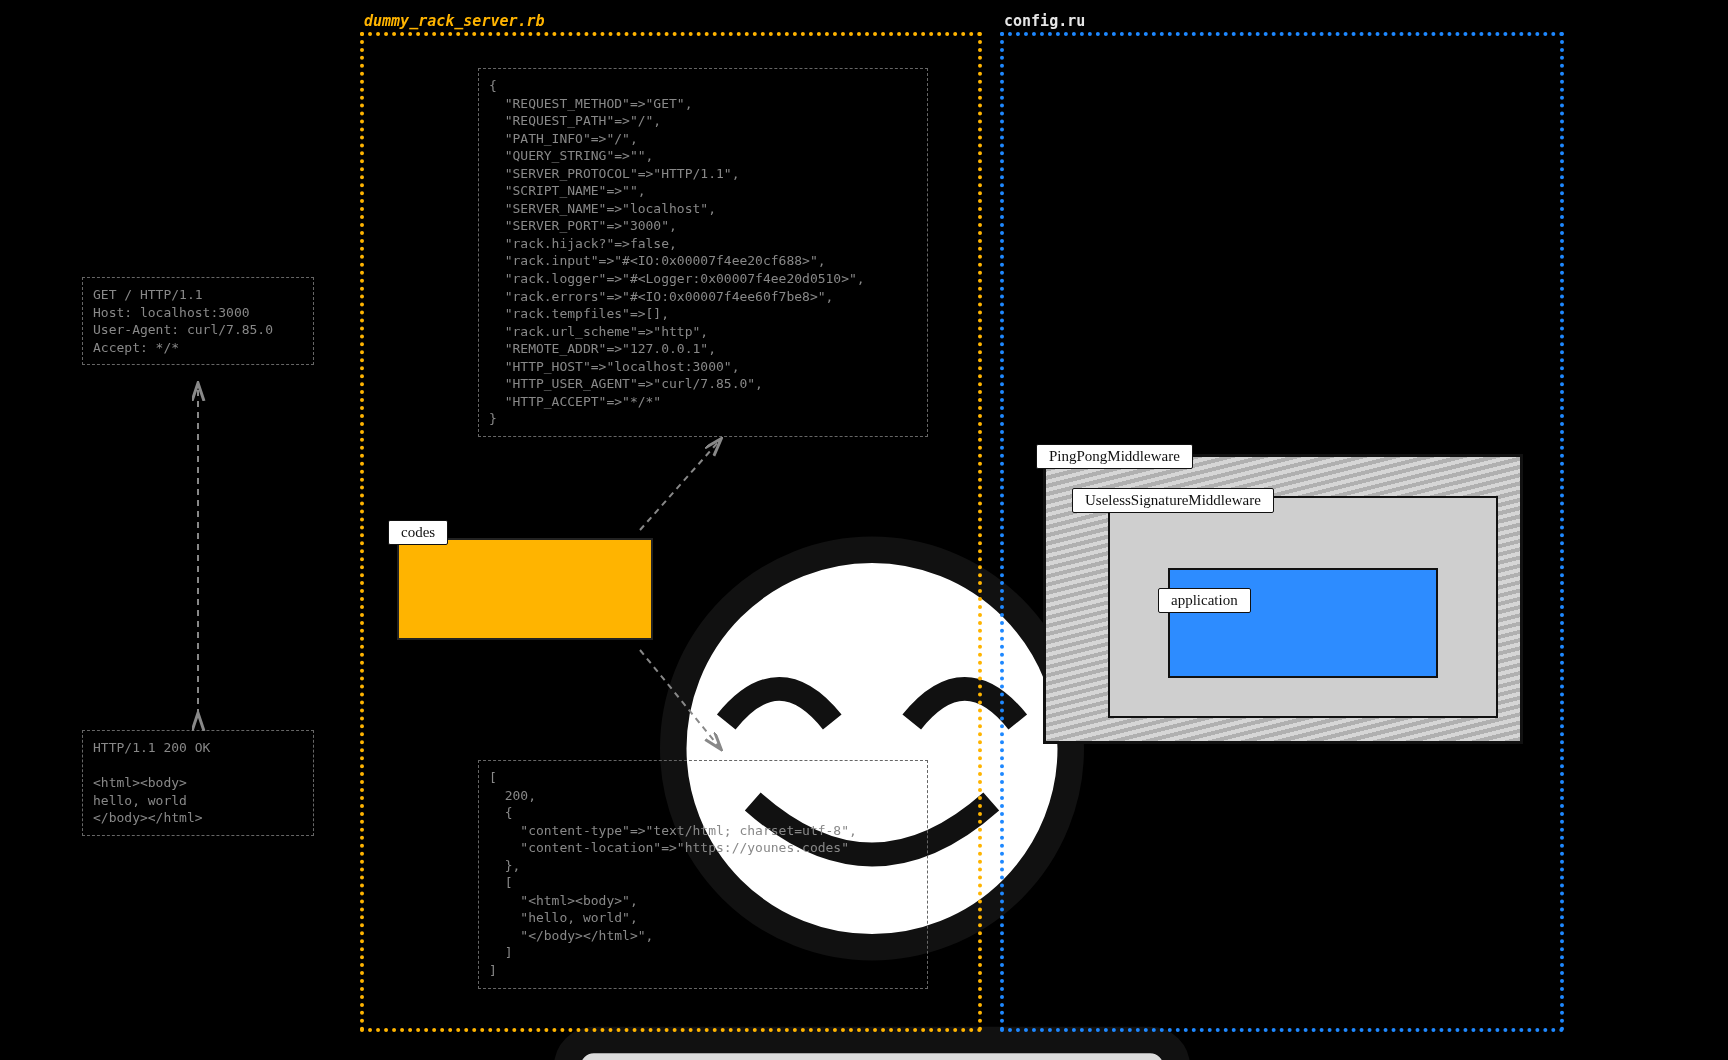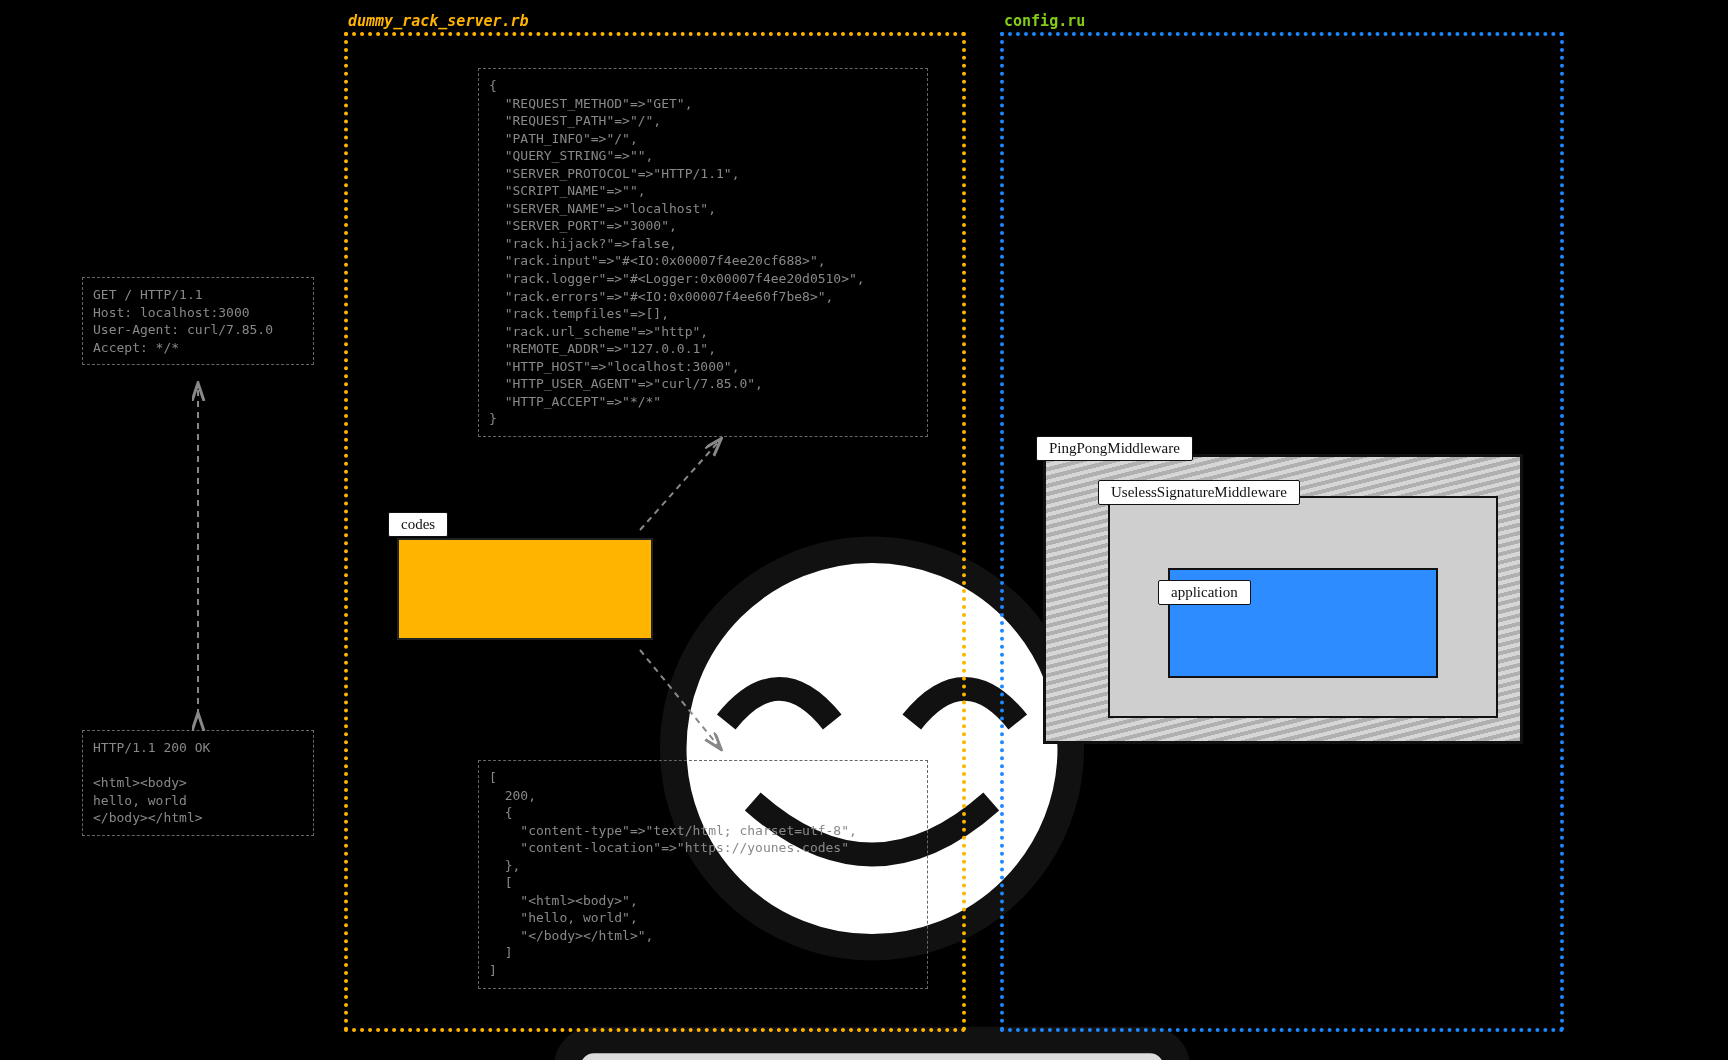--- a/index.html
+++ b/index.html
@@ -24,21 +24,21 @@
   .blue   { border-color: #1e88ff; }
 
   .box-label {
     position: absolute;
     top: -24px;
     left: 0;
     font-weight: bold;
     font-size: 15px;
   }
   .orange-text { color: #ffb400; }
-  .blue-text   { color: #84cc16; }
+  .blue-text   { color: #e5e5e5; }
 
   .dashed {
     position: absolute;
     border: 1.5px dashed #666;
     padding: 8px 10px;
     color: #888;
     font-size: 13px;
     white-space: pre;
     line-height: 1.35;
   }
@@ -51,20 +51,21 @@
   }
   .tag {
     position: absolute;
     background: #fff;
     color: #111;
     font-family: "Comic Sans MS", "Segoe Script", cursive;
     font-size: 15px;
     padding: 3px 12px;
     border: 1.5px solid #111;
     border-radius: 2px;
+    margin-top: 8px;
   }
 
   .middleware {
     position: absolute;
   }
   .pingpong {
     border: 3px solid #111;
     background: repeating-linear-gradient(-14deg, #b0b0b0 0 4px, #d6d6d6 4px 8px);
   }
   .useless {
@@ -101,21 +102,21 @@
 Host: localhost:3000
 User-Agent: curl/7.85.0
 Accept: */*</div>
 
 <div class="dashed" style="left:82px; top:730px; width:232px;">HTTP/1.1 200 OK
 
 &lt;html&gt;&lt;body&gt;
 hello, world
 &lt;/body&gt;&lt;/html&gt;</div>
 
-<div class="dotted-box orange" style="left:344px; top:32px; width:622px; height:1000px;font-style:italic;">
+<div class="dotted-box orange" style="left:360px; top:32px; width:622px; height:1000px;font-style:italic;">
   <div class="box-label orange-text">dummy_rack_server.rb</div>
 </div>
 
 <div class="dotted-box blue" style="left:1000px; top:32px; width:564px; height:1000px;">
   <div class="box-label blue-text">config.ru</div>
 </div>
 
 <div class="dashed" style="left:478px; top:68px; width:450px; white-space:pre;">{
   "REQUEST_METHOD"=&gt;"GET",
   "REQUEST_PATH"=&gt;"/",
@@ -150,21 +151,21 @@
     "&lt;html&gt;&lt;body&gt;",
     "hello, world",
     "&lt;/body&gt;&lt;/html&gt;",
   ]
 ]</div>
 
 <div class="middleware pingpong" style="left:1043px; top:454px; width:480px; height:290px;"></div>
 <div class="tag" style="left:1036px; top:436px;">PingPongMiddleware</div>
 
 <div class="middleware useless" style="left:1108px; top:496px; width:390px; height:222px;"></div>
-<div class="tag" style="left:1098px; top:480px;">UselessSignatureMiddleware</div>
+<div class="tag" style="left:1072px; top:480px;">UselessSignatureMiddleware</div>
 
 <div class="app-block" style="left:1168px; top:568px; width:270px; height:110px;"></div>
 <div class="tag" style="left:1158px; top:580px;">application</div>
 
 <svg>
   <defs>
     <marker id="arrow" markerWidth="10" markerHeight="10" refX="8" refY="3" orient="auto" markerUnits="strokeWidth">
       <path d="M0,0 L9,3 L0,6" fill="none" stroke="#888" stroke-width="1.5"></path>
     </marker>
   </defs>

